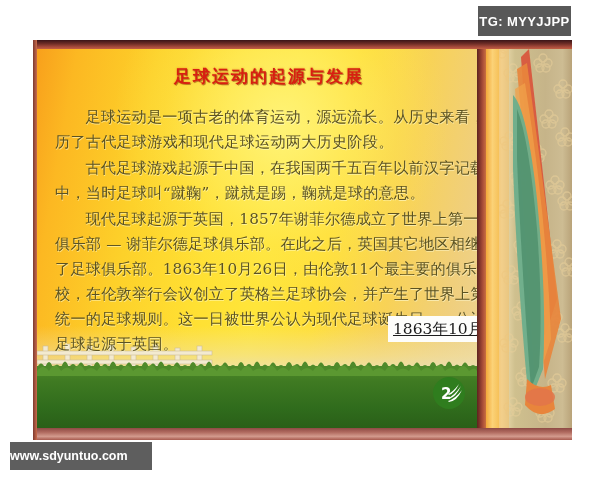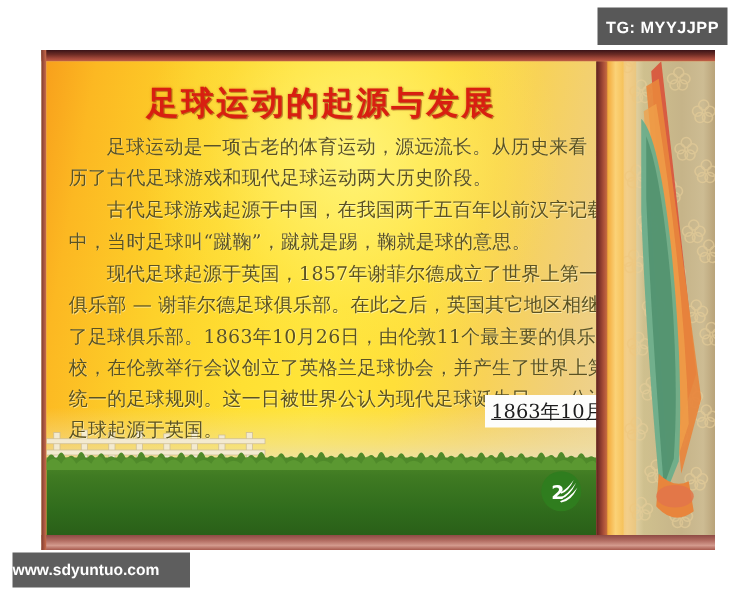--- a/index.html
+++ b/index.html
@@ -13,21 +13,21 @@
     position: relative;
     overflow: hidden;
     font-family: "Liberation Sans", "DejaVu Sans", sans-serif;
   }
 
   
   .tg-watermark {
     position: absolute;
     top: 6px;
     left: 478px;
-    width: 104px;
+    width: 93px;
     height: 30px;
     background: #585858;
     color: #ffffff;
     font-size: 13px;
     font-weight: bold;
     letter-spacing: 0.4px;
     display: flex;
     align-items: center;
     justify-content: center;
     z-index: 60;
@@ -147,26 +147,27 @@
   }
 
   
   .slide-title {
     position: absolute;
     left: 0;
     top: 16px;
     width: 100%;
     text-align: center;
     font-family: "DejaVu Sans", "Liberation Sans", sans-serif;
-    font-size: 26px;
+    font-size: 17px;
     font-weight: bold;
     letter-spacing: 2px;
     color: #d81f11;
     text-shadow: 1px 1px 0 rgba(120,40,0,0.45), 0 0 2px rgba(200,60,10,0.5);
     z-index: 20;
+    padding-left: 12px;
   }
 
   
   .body-text {
     position: absolute;
     left: 18px;
     top: 56px;
     width: 470px;           
     z-index: 20;
     font-family: "DejaVu Serif", "Liberation Serif", serif;

